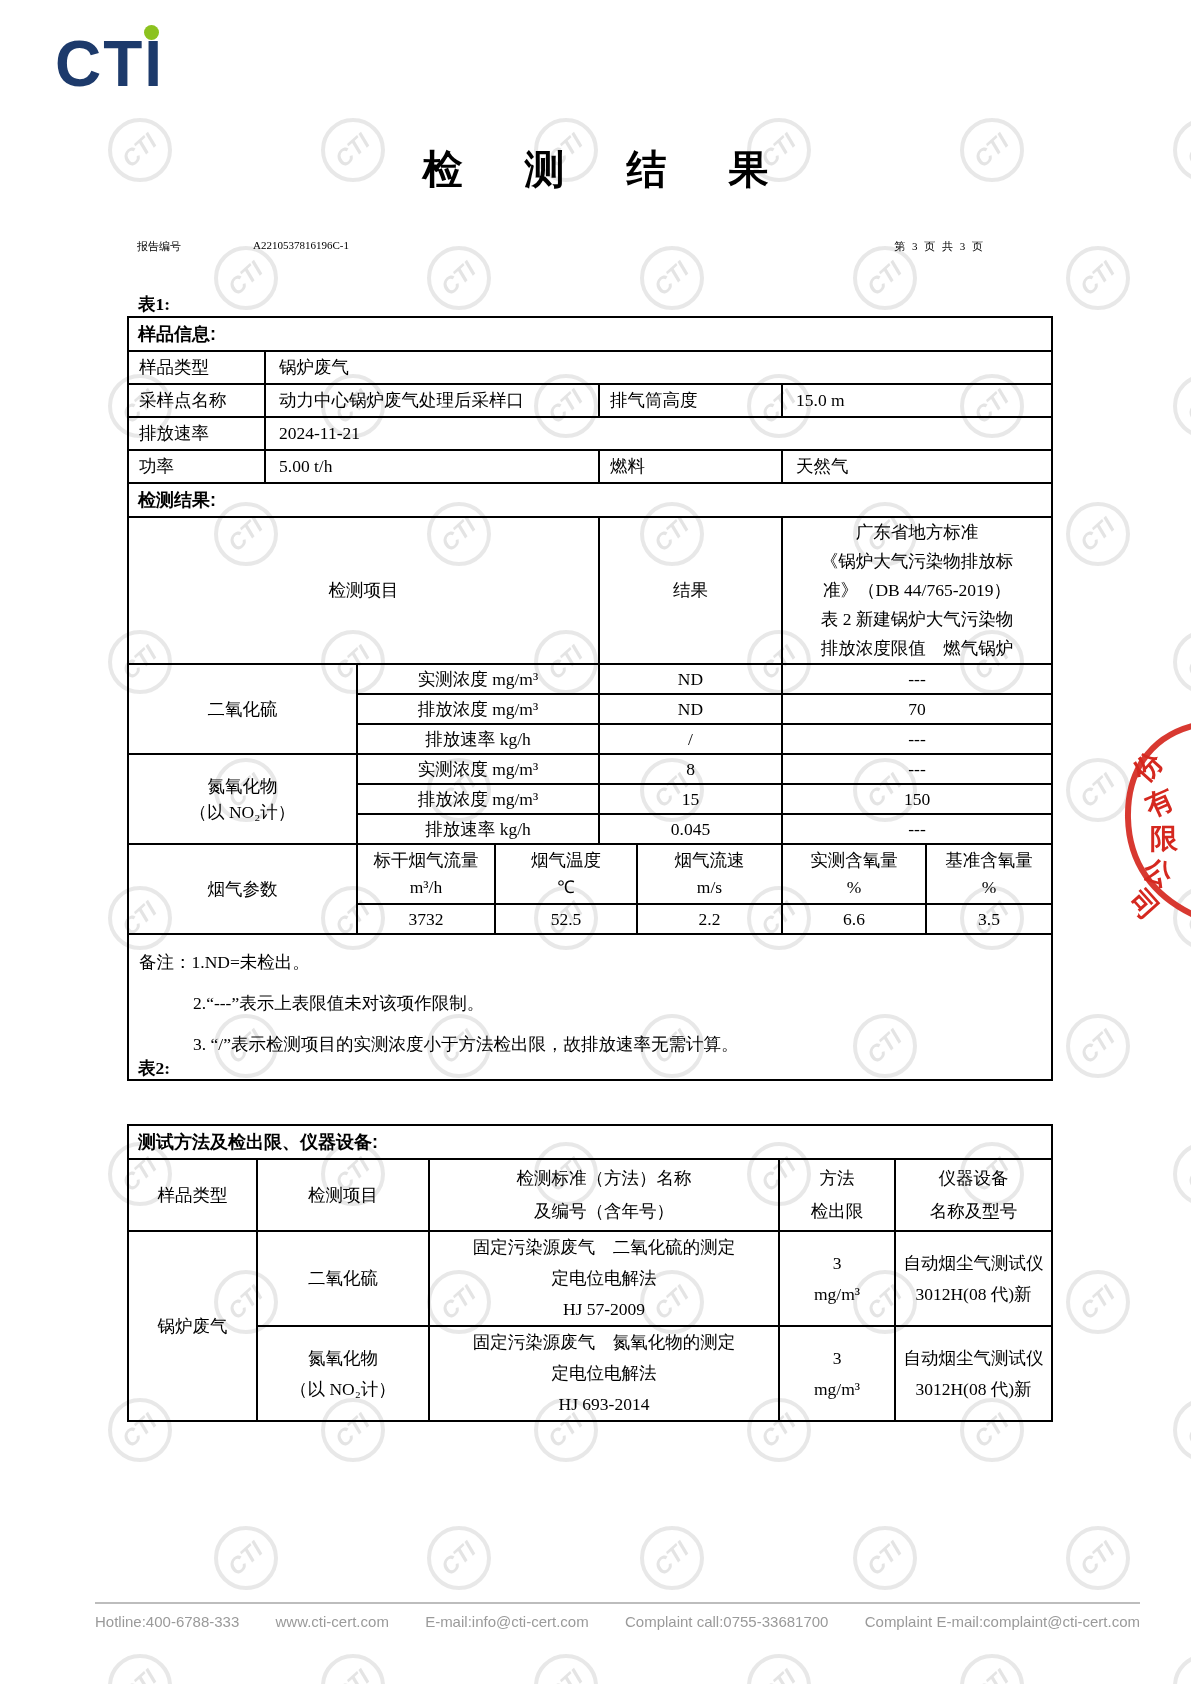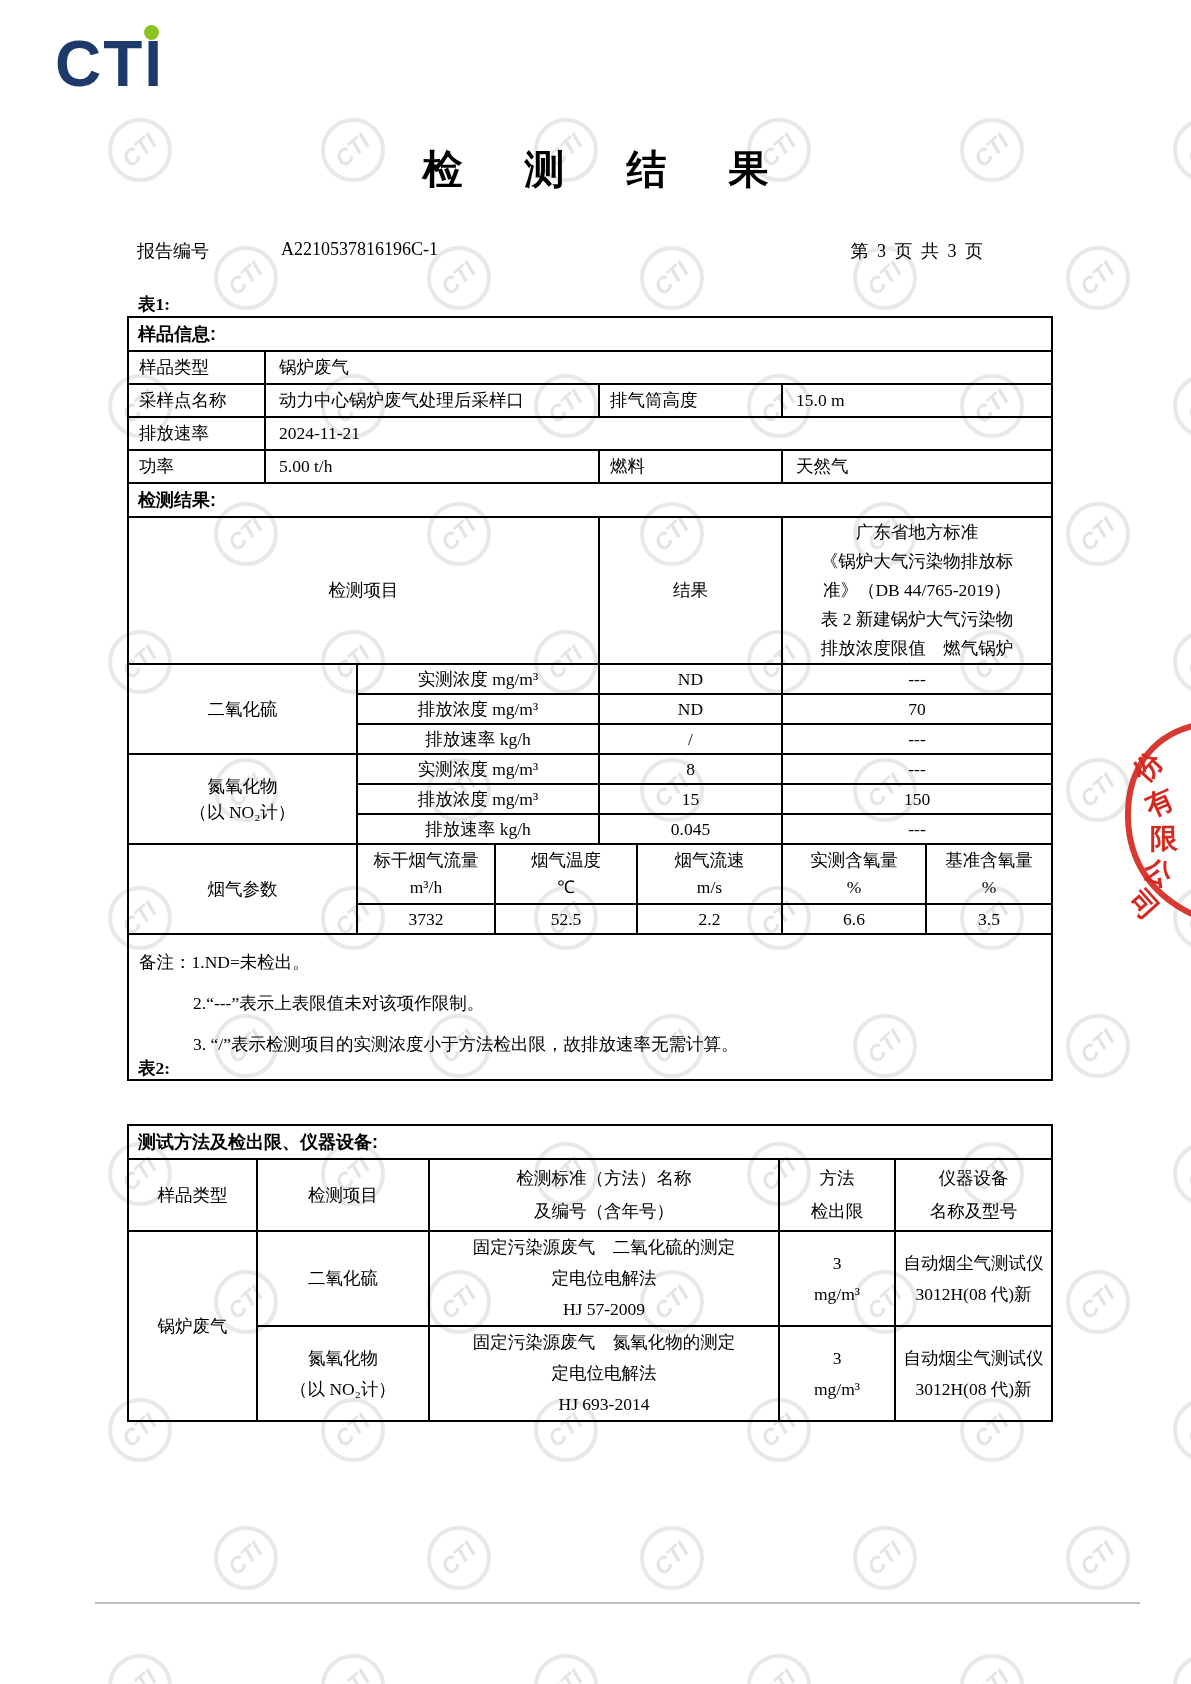--- a/index.html
+++ b/index.html
@@ -17,21 +17,21 @@
         font-family:"Liberation Sans",sans-serif;font-weight:bold;color:#1d3a6b;z-index:1;}
   .logo-cti{font-size:64px;line-height:.95;letter-spacing:2px;position:relative;}
   .logo-dot{position:absolute;width:15px;height:15px;border-radius:50%;background:#8cc21f;
         right:5px;top:-9px;}
   .logo-cn{font-size:47px;line-height:1;margin-left:20px;letter-spacing:5px;}
 
   .title{position:absolute;top:142px;left:0;width:100%;text-align:center;font-size:40px;
         font-weight:600;letter-spacing:26px;text-indent:26px;z-index:1;}
 
   .report{position:absolute;top:239px;left:137px;width:848px;display:flex;
-        font-size:18px;z-index:1;}
+        font-size:11px;z-index:1;}
   .report .rn{margin-left:72px;}
   .report .pg{margin-left:auto;letter-spacing:2px;}
 
   .tlabel{position:absolute;left:138px;font-size:17.5px;font-weight:bold;z-index:1;}
 
   table.t{border-collapse:collapse;table-layout:fixed;position:absolute;left:127px;
         width:924px;z-index:1;background:transparent;}
   table.t td{border:2px solid #000;font-size:17.5px;padding:0 6px;text-align:center;
         vertical-align:middle;line-height:1.5;overflow:hidden;}
   tr.band td{text-align:left;font-family:"Liberation Sans",sans-serif;font-weight:bold;
@@ -462,20 +462,27 @@
         <td class="pre">3
 mg/m³</td>
         <td class="pre">自动烟尘气测试仪
 3012H(08 代)新</td>
       </tr>
     </tbody>
   </table>
 
 
   <div class="fline"></div>
+  <div class="footer">
+    <span>Hotline:400-6788-333</span>
+    <span>www.cti-cert.com</span>
+    <span>E-mail:info@cti-cert.com</span>
+    <span>Complaint call:0755-33681700</span>
+    <span>Complaint E-mail:complaint@cti-cert.com</span>
+  </div>
 
   <div class="stamp">
     <svg width="120" height="300" viewBox="0 0 120 300">
       <path d="M 92,78 C 48,90 27,126 28,170 C 29,214 52,248 96,268" fill="none" stroke="#d5281f" stroke-width="6" stroke-linecap="round" opacity="0.92"></path>
     </svg>
   <span class="schar" style="left: 34px; top: 100px; transform: rotate(-48deg);">份</span>
       <span class="schar" style="left: 46px; top: 136px; transform: rotate(-24deg);">有</span>
       <span class="schar" style="left: 50px; top: 172px; transform: rotate(0deg);">限</span>
       <span class="schar" style="left: 44px; top: 206px; transform: rotate(24deg);">公</span>
       <span class="schar" style="left: 30px; top: 238px; transform: rotate(48deg);">司</span>

